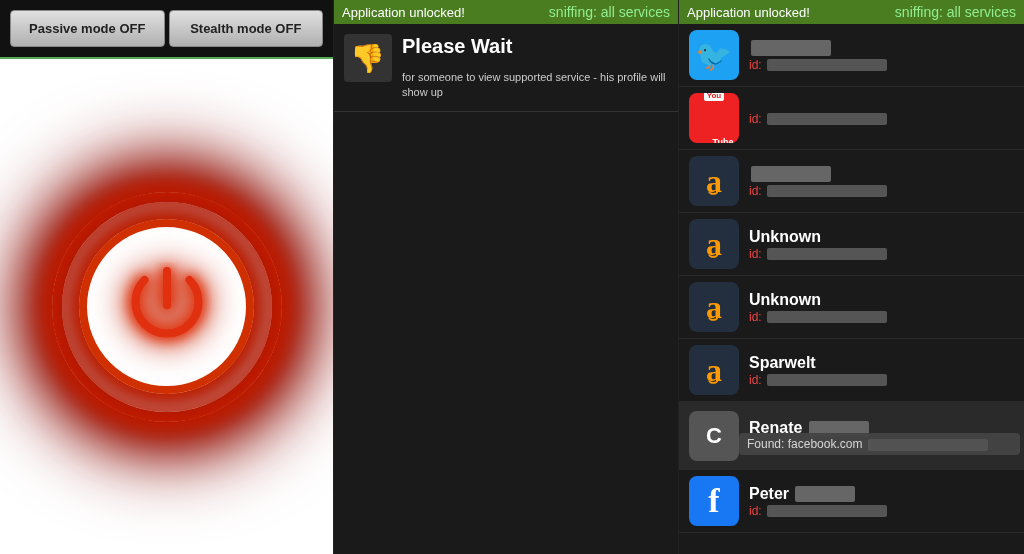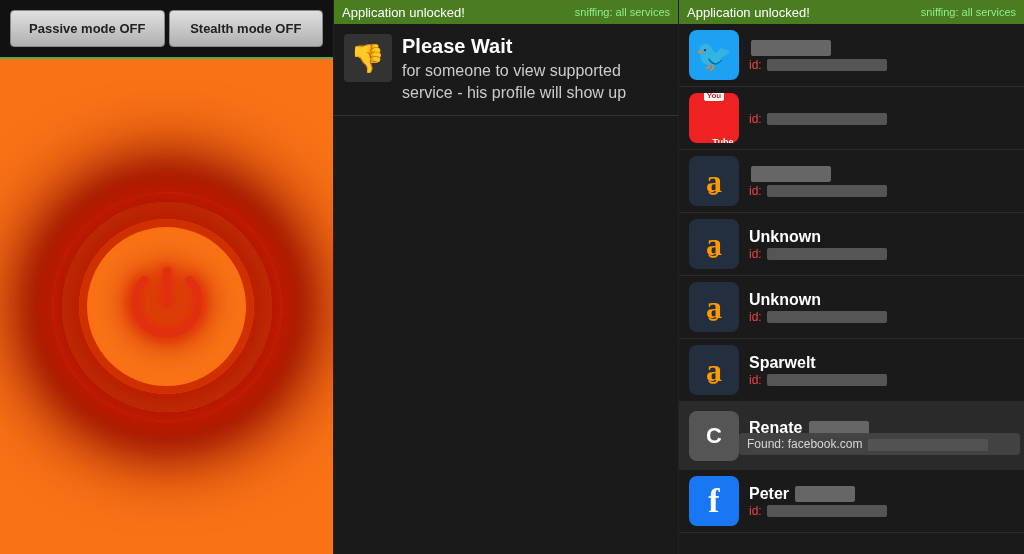--- a/index.html
+++ b/index.html
@@ -9,21 +9,21 @@
       background: #000;
       font-family: 'Arial', sans-serif;
       display: flex;
       overflow: hidden;
     }
 
     
     .left-panel {
       width: 334px;
       height: 554px;
-      background: #f97316;
+      background: #ffffff;
       display: flex;
       flex-direction: column;
       align-items: center;
       position: relative;
       border-right: 1px solid #222;
     }
 
     .top-buttons {
       width: 100%;
       display: flex;
@@ -122,21 +122,21 @@
     }
 
     .header-unlocked {
       color: #fff;
       font-size: 13px;
       font-weight: normal;
     }
 
     .header-sniffing {
       color: #90ee90;
-      font-size: 11px;
+      font-size: 14px;
     }
 
     .wait-section {
       display: flex;
       align-items: flex-start;
       padding: 10px;
       border-bottom: 1px solid #333;
       background: #1a1a1a;
     }
 
@@ -155,23 +155,23 @@
 
     .wait-text h2 {
       color: #fff;
       font-size: 20px;
       font-weight: bold;
       line-height: 1.2;
     }
 
     .wait-text p {
       color: #ccc;
-      font-size: 16px;
+      font-size: 11px;
       line-height: 1.4;
-      margin-top: 2px;
+      margin-top: 12px;
     }
 
     .middle-content {
       flex: 1;
       background: #1a1a1a;
     }
 
     .toast-bar {
       position: absolute;
       bottom: 20px;

